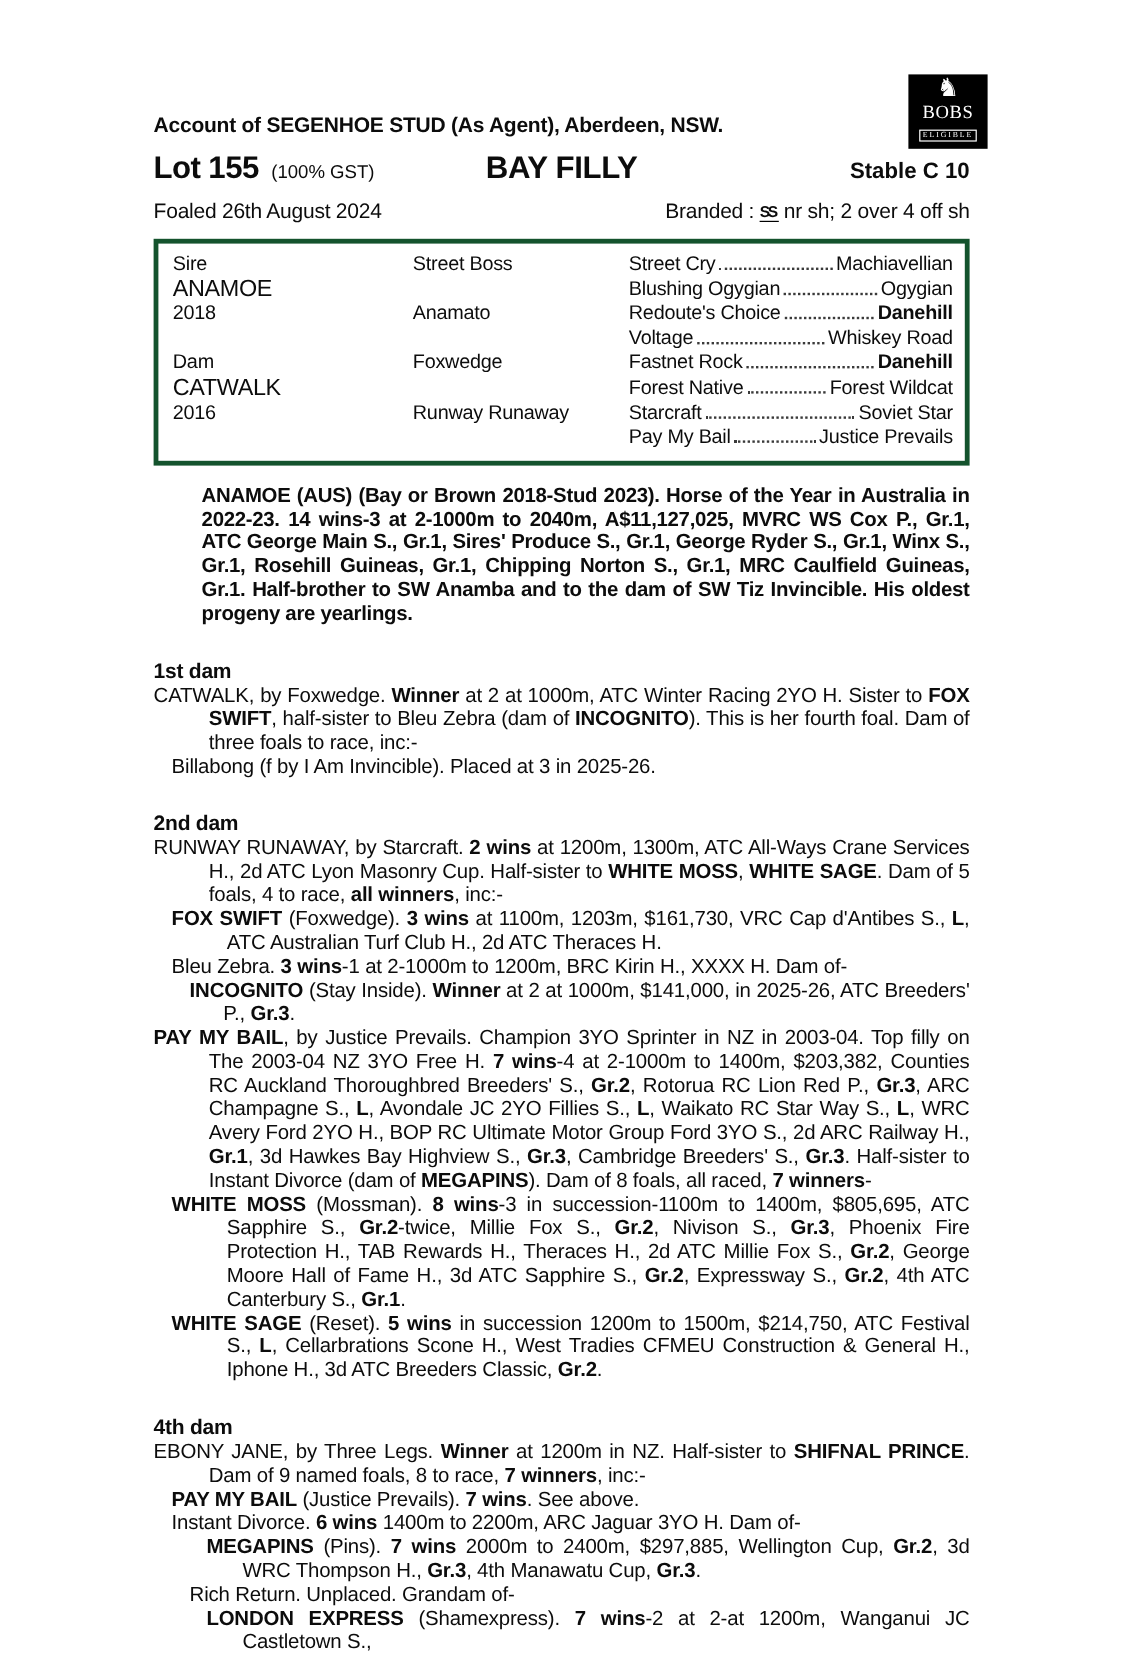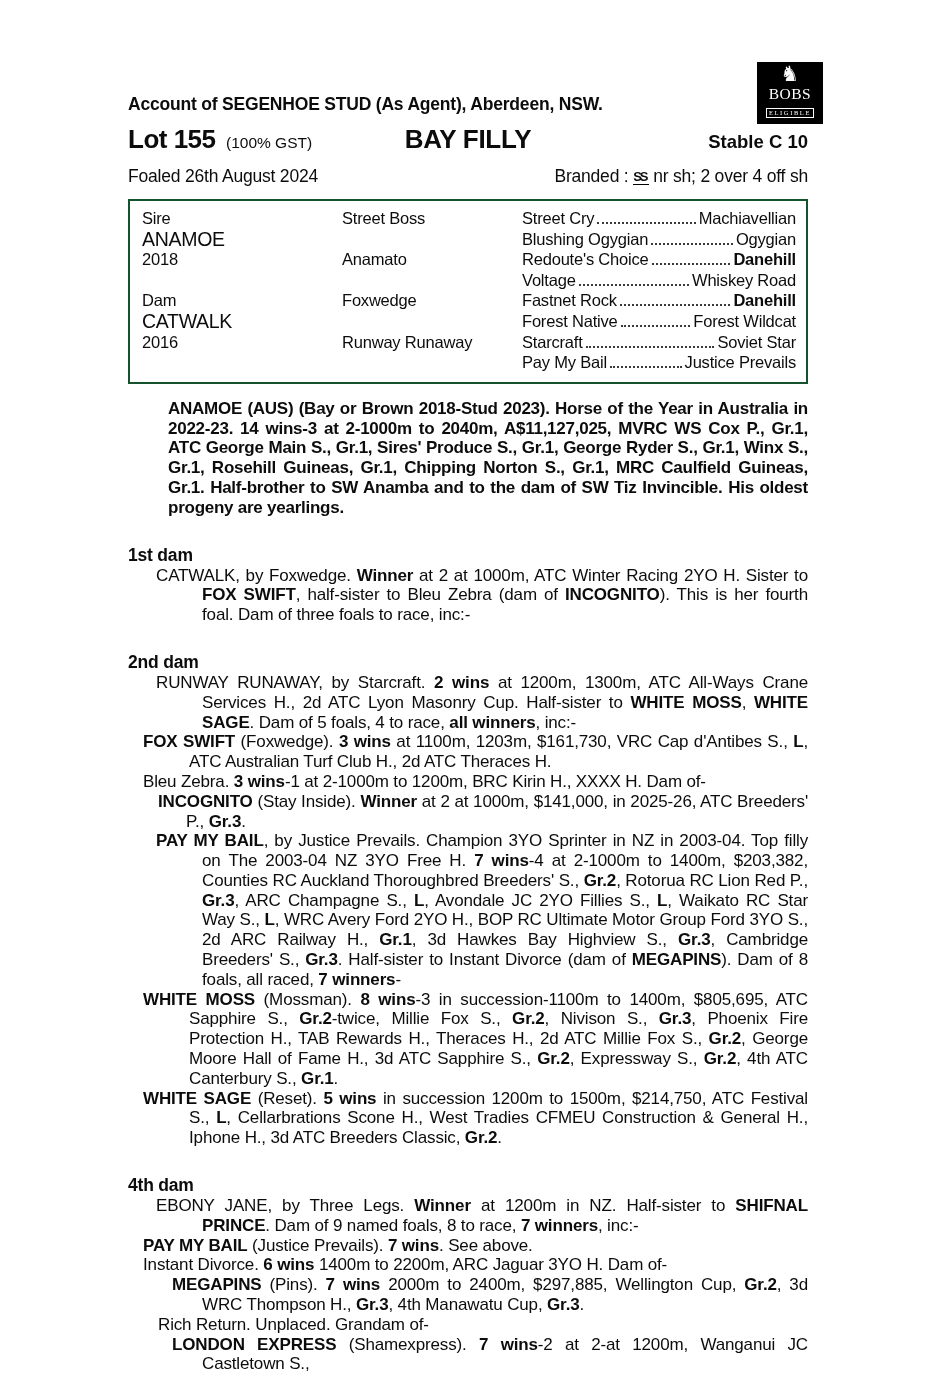--- a/index.html
+++ b/index.html
@@ -19,34 +19,34 @@
   .brand-mark{display:inline-block;font-size:13px;font-weight:bold;letter-spacing:-2px;
               border-bottom:1.5px solid #000;padding:0 2px 0 0;transform:translateY(-1px);}
   
   .bobs{position:absolute;left:757px;top:62px;width:66px;height:62px;background:#000;color:#fff;
         text-align:center;box-sizing:border-box;padding-top:1px;}
   .bobs-horse{font-size:21px;line-height:22px;height:23px;color:#fff;}
   .bobs-text{font-family:"Liberation Serif","DejaVu Serif",serif;font-size:15.5px;line-height:15px;letter-spacing:0.5px;}
   .bobs-sub{font-size:6.5px;letter-spacing:1.6px;border:1px solid #fff;display:inline-block;
             padding:0 2px;margin-top:1px;line-height:7.5px;font-family:"Liberation Serif","DejaVu Serif",serif;}
   
-  .ped-box{border:2px solid #14532d;margin-top:12px;padding:7px 10px 9px 12px;}
+  .ped-box{border:4px solid #14532d;margin-top:12px;padding:7px 10px 9px 12px;}
   .ped-grid{display:grid;grid-template-columns:200px 180px 1fr;}
   .ped-line{height:20.6px;line-height:20.6px;font-size:16.5px;white-space:nowrap;letter-spacing:-0.2px;}
   .ped-big{font-size:19.5px;font-weight:normal;letter-spacing:-0.3px;}
   .ped-row{display:flex;align-items:baseline;}
   .ped-leader{flex:1;border-bottom:2px dotted #3a3a3a;margin:0 3px 5px 3px;min-width:12px;}
   .ped-right{white-space:nowrap;}
   .ped-bold{font-weight:bold;}
   
   .blurb{margin-top:15px;font-weight:bold;font-size:17px;line-height:19.8px;
          text-align:justify;letter-spacing:-0.25px;margin-left:40px;}
   
   .dam-head{font-weight:bold;font-size:17.5px;margin-top:27px;line-height:21px;letter-spacing:-0.2px;}
-  .para{font-size:17px;line-height:19.8px;text-align:justify;letter-spacing:-0.15px;margin-left:28px;}
+  .para{font-size:17px;line-height:19.8px;text-align:justify;letter-spacing:-0.15px;}
   .para b{font-weight:bold;}
   .lv0{padding-left:46px;text-indent:-46px;}
   .lv1{margin-left:15px;padding-left:46px;text-indent:-46px;}
   .lv2{margin-left:30px;padding-left:28px;text-indent:-28px;}
   .lv3{margin-left:44px;padding-left:30px;text-indent:-30px;}
 </style>
 </head>
 <body>
 
 <div class="page">
@@ -142,20 +142,21 @@
           </div>
         </div>
     </div>
   </div>
 
   <div class="blurb">ANAMOE (AUS) (Bay or Brown 2018-Stud 2023). Horse of the Year in Australia in 2022-23. 14 wins-3 at 2-1000m to 2040m, A$11,127,025, MVRC WS Cox P., Gr.1, ATC George Main S., Gr.1, Sires' Produce S., Gr.1, George Ryder S., Gr.1, Winx S., Gr.1, Rosehill Guineas, Gr.1, Chipping Norton S., Gr.1, MRC Caulfield Guineas, Gr.1. Half-brother to SW Anamba and to the dam of SW Tiz Invincible. His oldest progeny are yearlings.</div>
 
   <div>
       <div class="dam-head">1st dam</div>
       <div class="para lv0"><span>CATWALK, by Foxwedge. </span><b>Winner</b><span> at 2 at 1000m, ATC Winter Racing 2YO H. Sister to </span><b>FOX SWIFT</b><span>, half-sister to Bleu Zebra (dam of </span><b>INCOGNITO</b><span>). This is her fourth foal. Dam of three foals to race, inc:-</span></div>
+      <div class="para lv1"><span>Billabong (f by I Am Invincible). Placed at 3 in 2025-26.</span></div>
       <div class="dam-head">2nd dam</div>
       <div class="para lv0"><span>RUNWAY RUNAWAY, by Starcraft. </span><b>2 wins</b><span> at 1200m, 1300m, ATC All-Ways Crane Services H., 2d ATC Lyon Masonry Cup. Half-sister to </span><b>WHITE MOSS</b><span>, </span><b>WHITE SAGE</b><span>. Dam of 5 foals, 4 to race, </span><b>all winners</b><span>, inc:-</span></div>
       <div class="para lv1"><b>FOX SWIFT</b><span> (Foxwedge). </span><b>3 wins</b><span> at 1100m, 1203m, $161,730, VRC Cap d'Antibes S., </span><b>L</b><span>, ATC Australian Turf Club H., 2d ATC Theraces H.</span></div>
       <div class="para lv1"><span>Bleu Zebra. </span><b>3 wins</b><span>-1 at 2-1000m to 1200m, BRC Kirin H., XXXX H. Dam of-</span></div>
       <div class="para lv2"><b>INCOGNITO</b><span> (Stay Inside). </span><b>Winner</b><span> at 2 at 1000m, $141,000, in 2025-26, ATC Breeders' P., </span><b>Gr.3</b><span>.</span></div>
       <div class="para lv0"><b>PAY MY BAIL</b><span>, by Justice Prevails. Champion 3YO Sprinter in NZ in 2003-04. Top filly on The 2003-04 NZ 3YO Free H. </span><b>7 wins</b><span>-4 at 2-1000m to 1400m, $203,382, Counties RC Auckland Thoroughbred Breeders' S., </span><b>Gr.2</b><span>, Rotorua RC Lion Red P., </span><b>Gr.3</b><span>, ARC Champagne S., </span><b>L</b><span>, Avondale JC 2YO Fillies S., </span><b>L</b><span>, Waikato RC Star Way S., </span><b>L</b><span>, WRC Avery Ford 2YO H., BOP RC Ultimate Motor Group Ford 3YO S., 2d ARC Railway H., </span><b>Gr.1</b><span>, 3d Hawkes Bay Highview S., </span><b>Gr.3</b><span>, Cambridge Breeders' S., </span><b>Gr.3</b><span>. Half-sister to Instant Divorce (dam of </span><b>MEGAPINS</b><span>). Dam of 8 foals, all raced, </span><b>7 winners</b><span>-</span></div>
       <div class="para lv1"><b>WHITE MOSS</b><span> (Mossman). </span><b>8 wins</b><span>-3 in succession-1100m to 1400m, $805,695, ATC Sapphire S., </span><b>Gr.2</b><span>-twice, Millie Fox S., </span><b>Gr.2</b><span>, Nivison S., </span><b>Gr.3</b><span>, Phoenix Fire Protection H., TAB Rewards H., Theraces H., 2d ATC Millie Fox S., </span><b>Gr.2</b><span>, George Moore Hall of Fame H., 3d ATC Sapphire S., </span><b>Gr.2</b><span>, Expressway S., </span><b>Gr.2</b><span>, 4th ATC Canterbury S., </span><b>Gr.1</b><span>.</span></div>
       <div class="para lv1"><b>WHITE SAGE</b><span> (Reset). </span><b>5 wins</b><span> in succession 1200m to 1500m, $214,750, ATC Festival S., </span><b>L</b><span>, Cellarbrations Scone H., West Tradies CFMEU Construction &amp; General H., Iphone H., 3d ATC Breeders Classic, </span><b>Gr.2</b><span>.</span></div>
       <div class="dam-head">4th dam</div>
       <div class="para lv0"><span>EBONY JANE, by Three Legs. </span><b>Winner</b><span> at 1200m in NZ. Half-sister to </span><b>SHIFNAL PRINCE</b><span>. Dam of 9 named foals, 8 to race, </span><b>7 winners</b><span>, inc:-</span></div>

